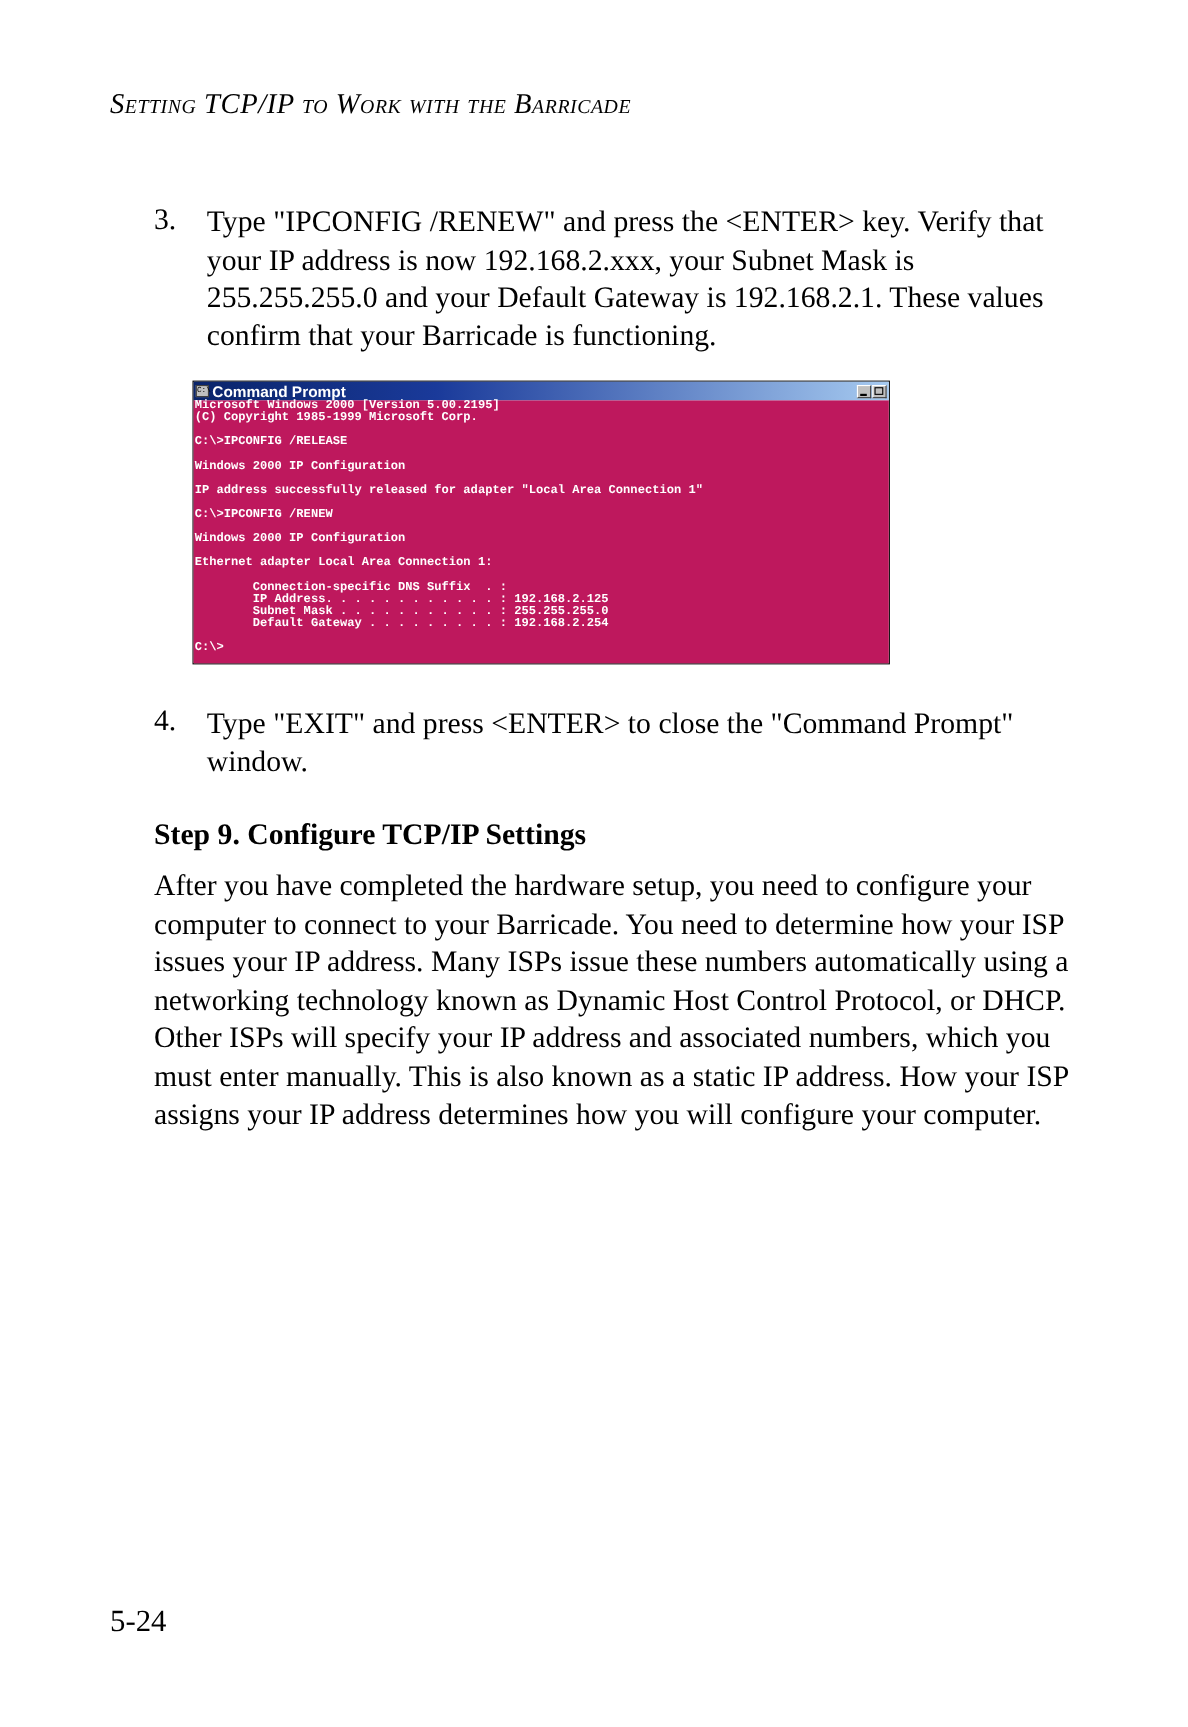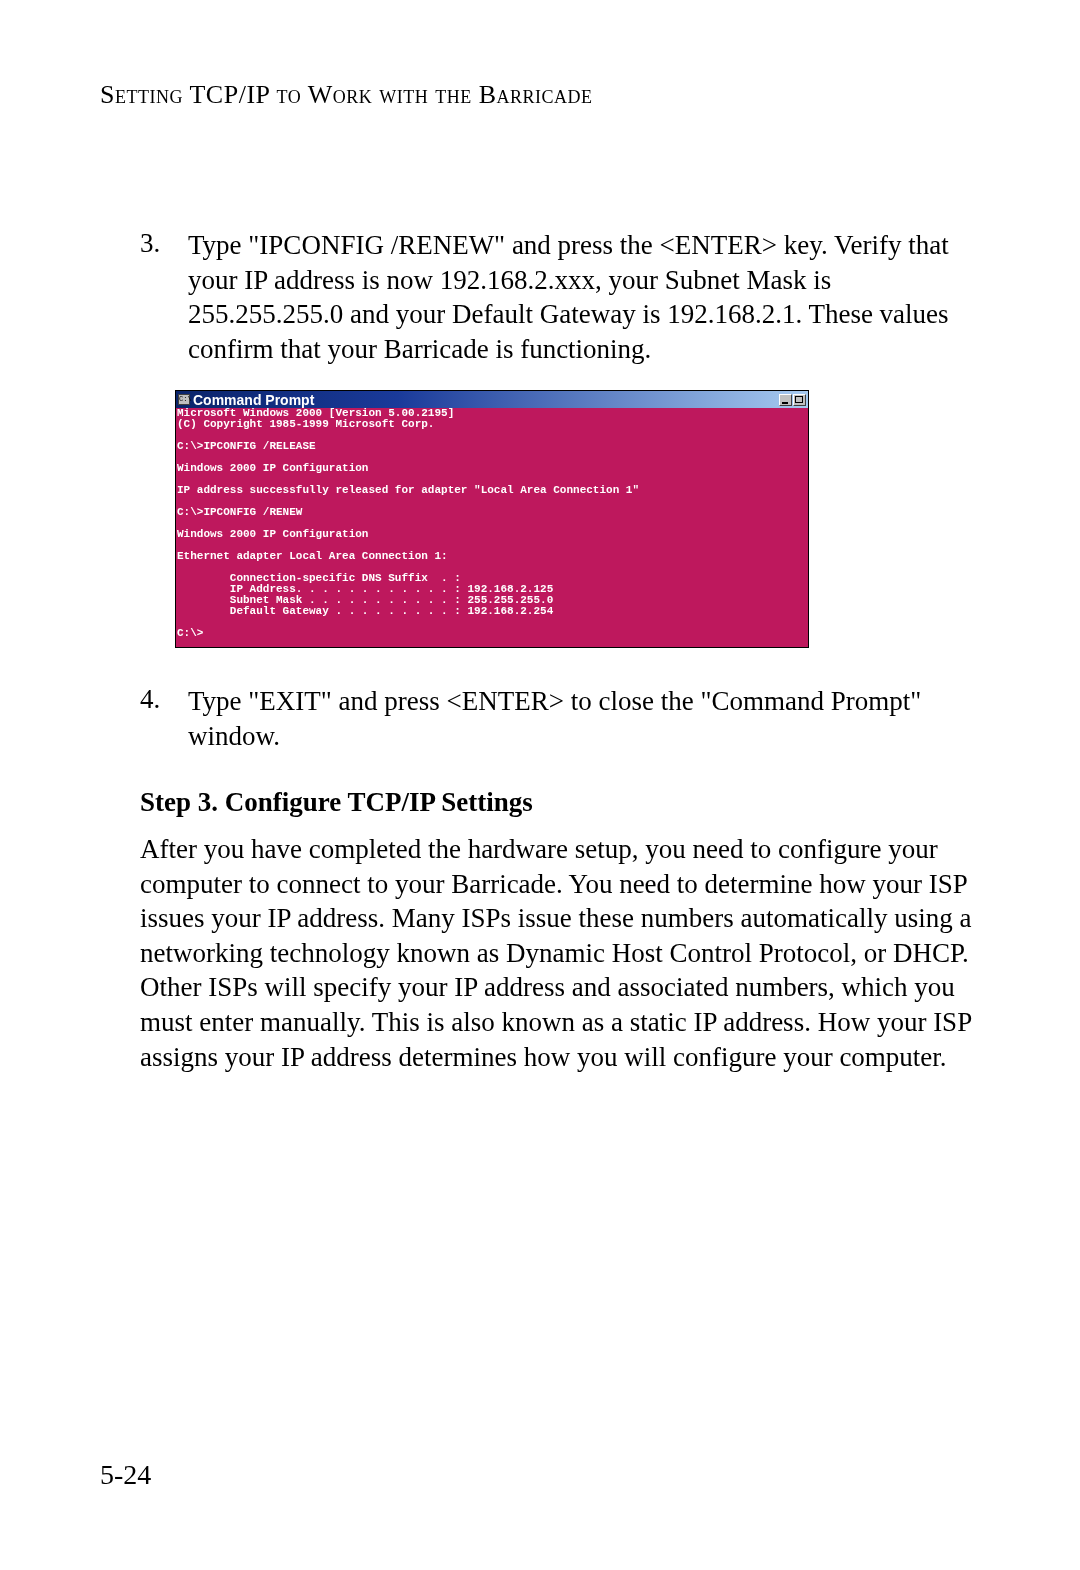--- a/index.html
+++ b/index.html
@@ -12,23 +12,24 @@
     width: 1080px;
     height: 1570px;
     position: relative;
     font-family: Garamond, "Times New Roman", Times, serif;
     color: #000;
     box-sizing: border-box;
     padding: 80px 100px 60px 100px;
   }
   .running-header {
     font-variant: small-caps;
+    font-style: italic;
     font-size: 26px;
     letter-spacing: 0.5px;
-    margin-bottom: 118px;
+    margin-bottom: 74px;
   }
   .ol-item {
     display: flex;
     margin-left: 40px;
     margin-bottom: 18px;
   }
   .ol-num {
     width: 48px;
     flex: 0 0 48px;
     font-size: 27px;
@@ -181,18 +182,18 @@
 C:\&gt;</div>
   </div>
 
   <div class="ol-item">
     <div class="ol-num">4.</div>
     <div class="ol-text">Type "EXIT" and press &lt;ENTER&gt; to close the "Command Prompt" window.</div>
   </div>
 
 
 
-  <div class="h3">Step 3. Configure TCP/IP Settings</div>
+  <div class="h3">Step 9. Configure TCP/IP Settings</div>
 
   <div class="body-indent">After you have completed the hardware setup, you need to configure your computer to connect to your Barricade. You need to determine how your ISP issues your IP address. Many ISPs issue these numbers automatically using a networking technology known as Dynamic Host Control Protocol, or DHCP. Other ISPs will specify your IP address and associated numbers, which you must enter manually. This is also known as a static IP address. How your ISP assigns your IP address determines how you will configure your computer.</div>
 
   <div class="page-number">5-24</div>
 </div>
 
 </body></html>

